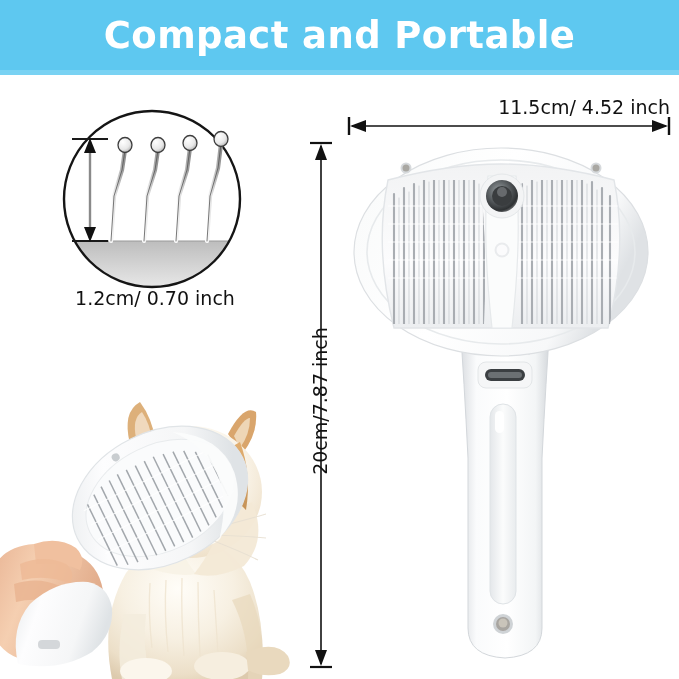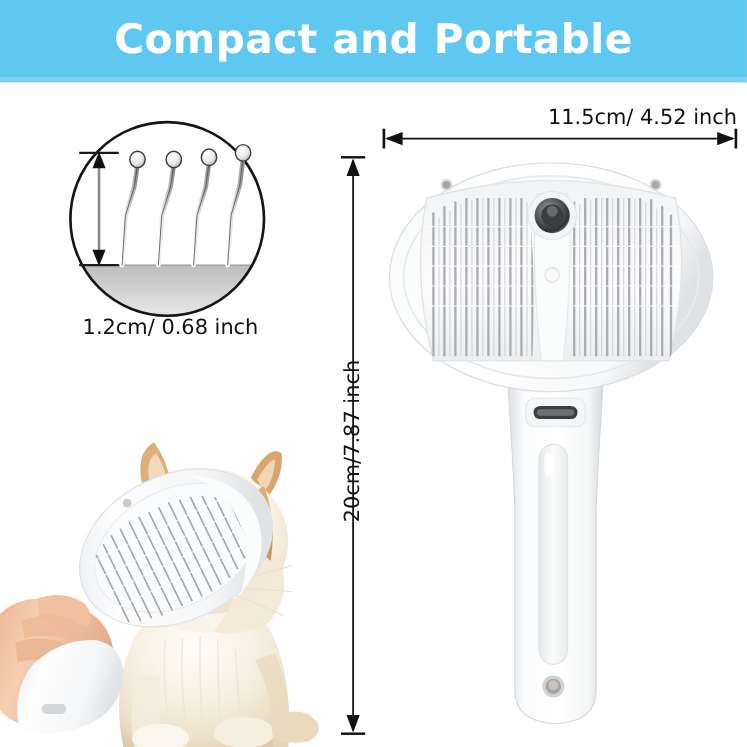--- a/index.html
+++ b/index.html
@@ -173,21 +173,21 @@
 
       <g>
         <line x1="22" y1="31" x2="58" y2="31" stroke="#1a1a1a" stroke-width="2"></line>
         <line x1="22" y1="133" x2="58" y2="133" stroke="#1a1a1a" stroke-width="2"></line>
         <line x1="40" y1="34" x2="40" y2="130" stroke="#8a8a8a" stroke-width="2.4"></line>
         <polygon points="40,30 34,45 46,45" fill="#111111"></polygon>
         <polygon points="40,134 34,119 46,119" fill="#111111"></polygon>
       </g>
     </svg>
   </div>
-  <div id="pin-caption">1.2cm/ 0.68 inch</div>
+  <div id="pin-caption">1.2cm/ 0.70 inch</div>
 
   <div id="dim-width-label">11.5cm/ 4.52 inch</div>
   <div id="dim-width-arrow">
     <svg width="326" height="22" viewBox="0 0 326 22">
       <line x1="3" y1="2" x2="3" y2="20" stroke="#111111" stroke-width="2.4"></line>
       <line x1="323" y1="2" x2="323" y2="20" stroke="#111111" stroke-width="2.4"></line>
       <line x1="6" y1="11" x2="320" y2="11" stroke="#111111" stroke-width="1.6"></line>
       <polygon points="4,11 20,5 20,17" fill="#111111"></polygon>
       <polygon points="322,11 306,5 306,17" fill="#111111"></polygon>
     </svg>

